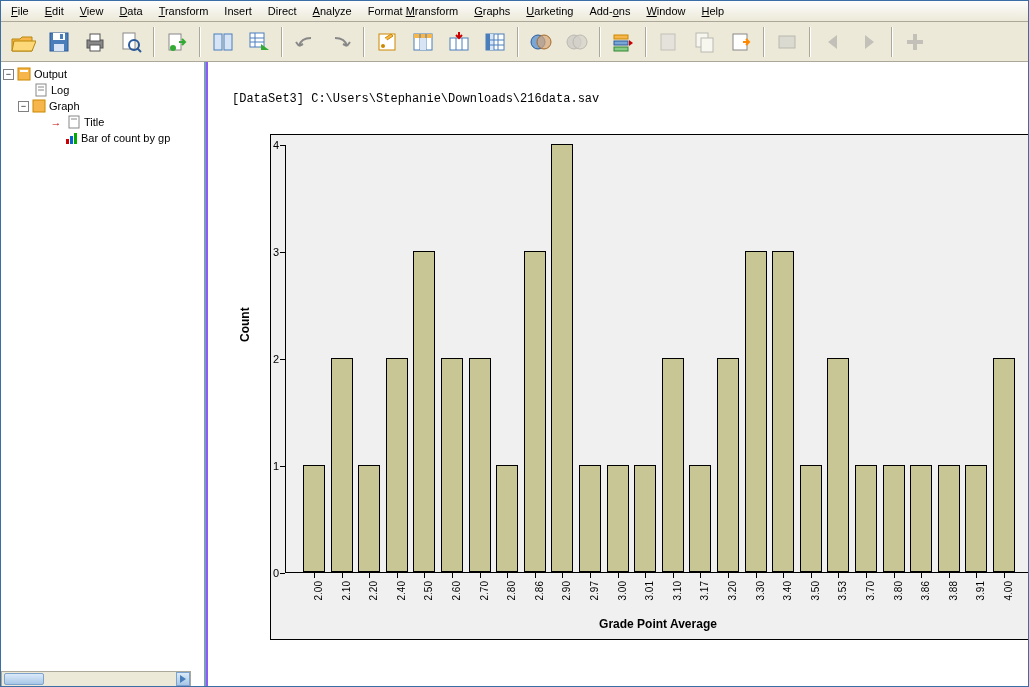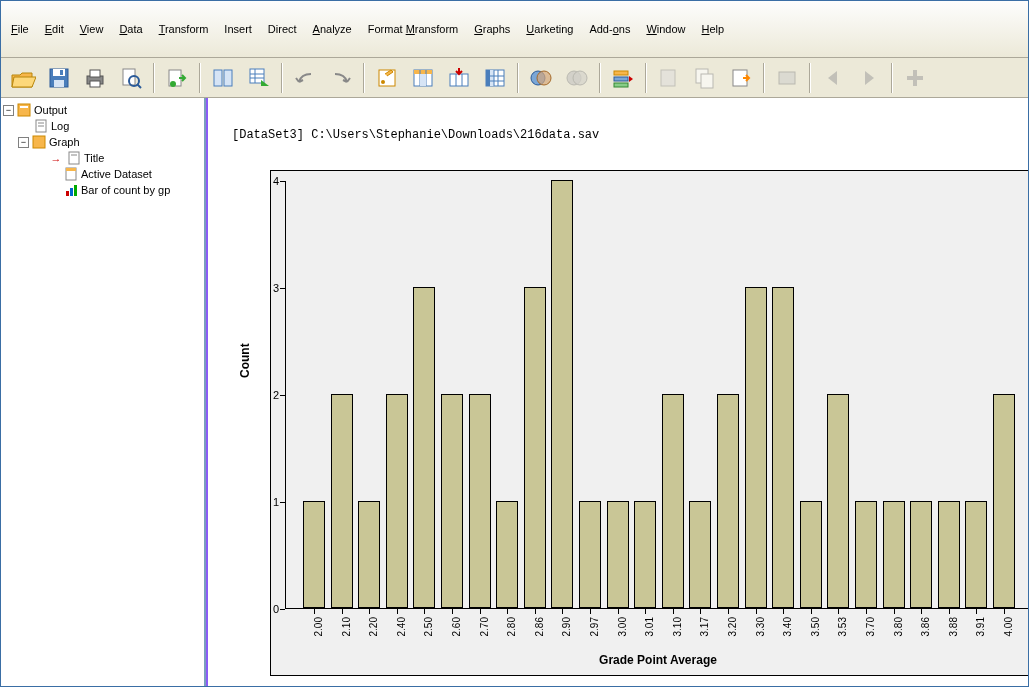--- a/index.html
+++ b/index.html
@@ -1,17 +1,17 @@
 <!DOCTYPE html>
 <html><head>
 <meta charset="utf-8">
 <style>
   * { box-sizing: border-box; margin: 0; padding: 0; }
   body { font-family: Tahoma, Arial, sans-serif; font-size: 11px; background:#ece9d8; width:1029px; height:687px; overflow:hidden; border:1px solid #3a6ea5; }
-  .menubar { background: linear-gradient(#fdfdfd,#ece9d8); border-bottom:1px solid #aca899; padding:20px 4px; display:flex; gap:4px; }
+  .menubar { background: linear-gradient(#fdfdfd,#ece9d8); border-bottom:1px solid #aca899; padding:2px 4px; display:flex; gap:4px; }
   .menubar .item { padding:2px 6px; cursor:default; }
   .menubar .u { text-decoration: underline; }
   .toolbar { background:#ece9d8; border-bottom:1px solid #aca899; padding:2px 4px; display:flex; align-items:center; gap:0px; height:40px;}
   .tbtn { width:36px; height:34px; display:flex; align-items:center; justify-content:center; border:1px solid transparent; border-radius:3px; }
   .tsep { width:2px; height:30px; margin:0 4px; border-left:1px solid #aca899; border-right:1px solid #fff;}
   .workspace { display:flex; height: calc(687px - 20px - 40px - 2px); }
   .navpane { width:205px; background:#fff; border-right:2px solid #7b9ebd; position:relative; overflow:hidden;}
   .tree { padding:4px 2px; font-size:11px; color:#000; user-select:none;}
   .tree-row { display:flex; align-items:center; height:16px; white-space:nowrap;}
   .tree-row .exp { width:11px; height:11px; border:1px solid #808080; margin-right:2px; font-size:9px; line-height:9px; text-align:center; background:#fff; color:#000;}
@@ -258,30 +258,20 @@
       <div class="tree-row">
         <span class="sp" style="width:45px"></span>
         <span class="ico" style="color:#c00;font-weight:bold;">→</span>
         <span class="ico">
             <svg width="14" height="14">
               <rect x="2" y="1" width="10" height="12" fill="#fff" stroke="#888"></rect>
               <line x1="4" y1="4" x2="10" y2="4" stroke="#888"></line>
             </svg>
           </span>
         <span>Title</span>
-      </div>
-      <div class="tree-row">
-        <span class="sp" style="width:60px"></span>
-        <span class="ico">
-            <svg width="14" height="14">
-              <rect x="2" y="1" width="10" height="12" fill="#fff" stroke="#888"></rect>
-              <rect x="2" y="1" width="10" height="3" fill="#f7b64b"></rect>
-            </svg>
-          </span>
-        <span>Active Dataset</span>
       </div>
       <div class="tree-row">
         <span class="sp" style="width:60px"></span>
         <span class="ico">
             <svg width="14" height="14">
               <rect x="2" y="8" width="3" height="5" fill="#c00"></rect>
               <rect x="6" y="5" width="3" height="8" fill="#06c"></rect>
               <rect x="10" y="2" width="3" height="11" fill="#0a0"></rect>
             </svg>
           </span>

